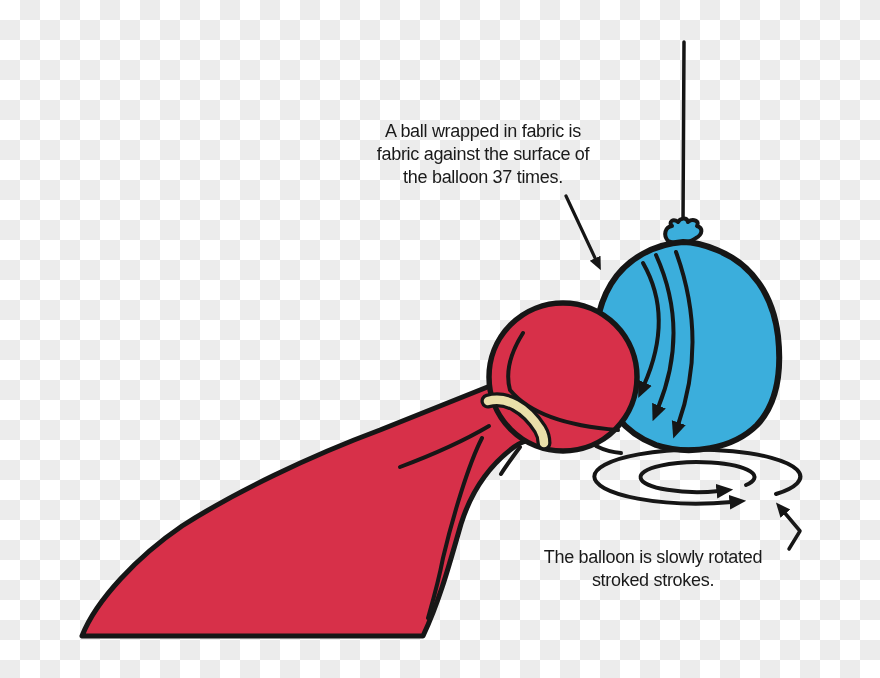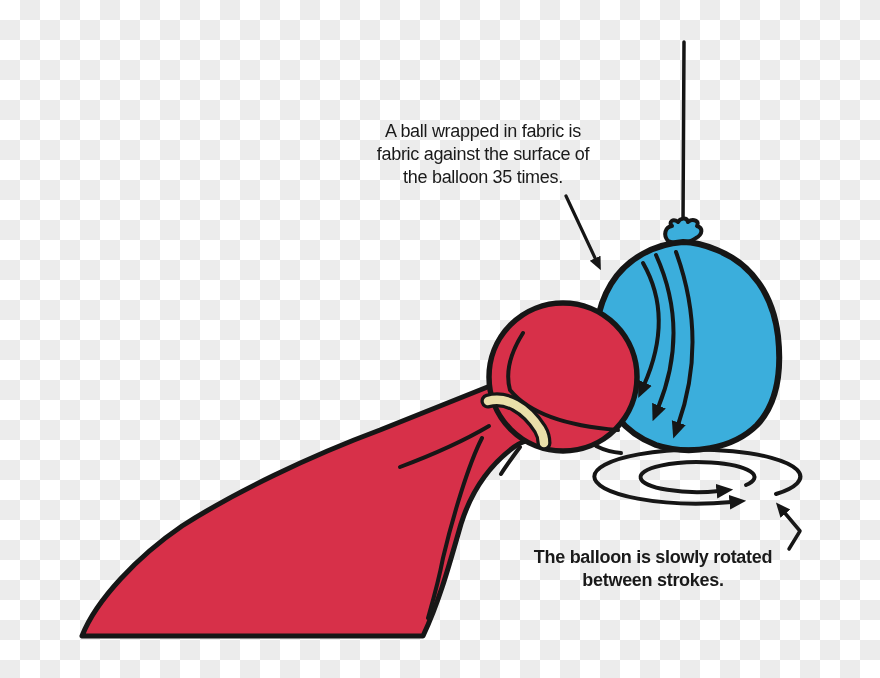--- a/index.html
+++ b/index.html
@@ -23,21 +23,21 @@
   .note {
     position: absolute;
     text-align: center;
     font-family: "Liberation Sans", sans-serif;
     font-size: 18px;
     line-height: 23px;
     letter-spacing: -0.3px;
     color: #1a1a1a;
   }
   .note-top    { left: 343px; top: 120px; width: 280px; }
-  .note-bottom { left: 513px; top: 546px; width: 280px; font-weight: bold; }
+  .note-bottom { left: 513px; top: 546px; width: 280px; }
 </style>
 </head>
 <body>
 
 <div class="stage">
 
   <svg class="art" viewBox="0 0 880 678">
     <defs>
       <marker id="ah" viewBox="0 0 10 10" refX="1.5" refY="5" markerWidth="4.2" markerHeight="4.2" orient="auto">
         <path d="M0,0.6 L10,5 L0,9.4 Z" fill="#161616"></path>
@@ -79,21 +79,21 @@
 
     <path d="M 488,401 C 506,396 526,407 540,429 C 543,434 544,438 544,443" fill="none" stroke="#161616" stroke-width="15" stroke-linecap="round"></path>
     <path d="M 488,401 C 506,396 526,407 540,429 C 543,434 544,438 544,443" fill="none" stroke-width="8.5" stroke-linecap="round" stroke="#eadfa9"></path>
 
     <path d="M 566,196 L 596,260" class="thin" stroke-width="3.2" marker-end="url(#ah)" stroke="#161616"></path>
   </svg>
 
   <div class="note note-top">
     <div>A ball wrapped in fabric is</div>
     <div>fabric against the surface of</div>
-    <div>the balloon 35 times.</div>
+    <div>the balloon 37 times.</div>
   </div>
 
   <div class="note note-bottom">
     <div>The balloon is slowly rotated</div>
-    <div>between strokes.</div>
+    <div>stroked strokes.</div>
   </div>
 
 </div>
 
 </body></html>

